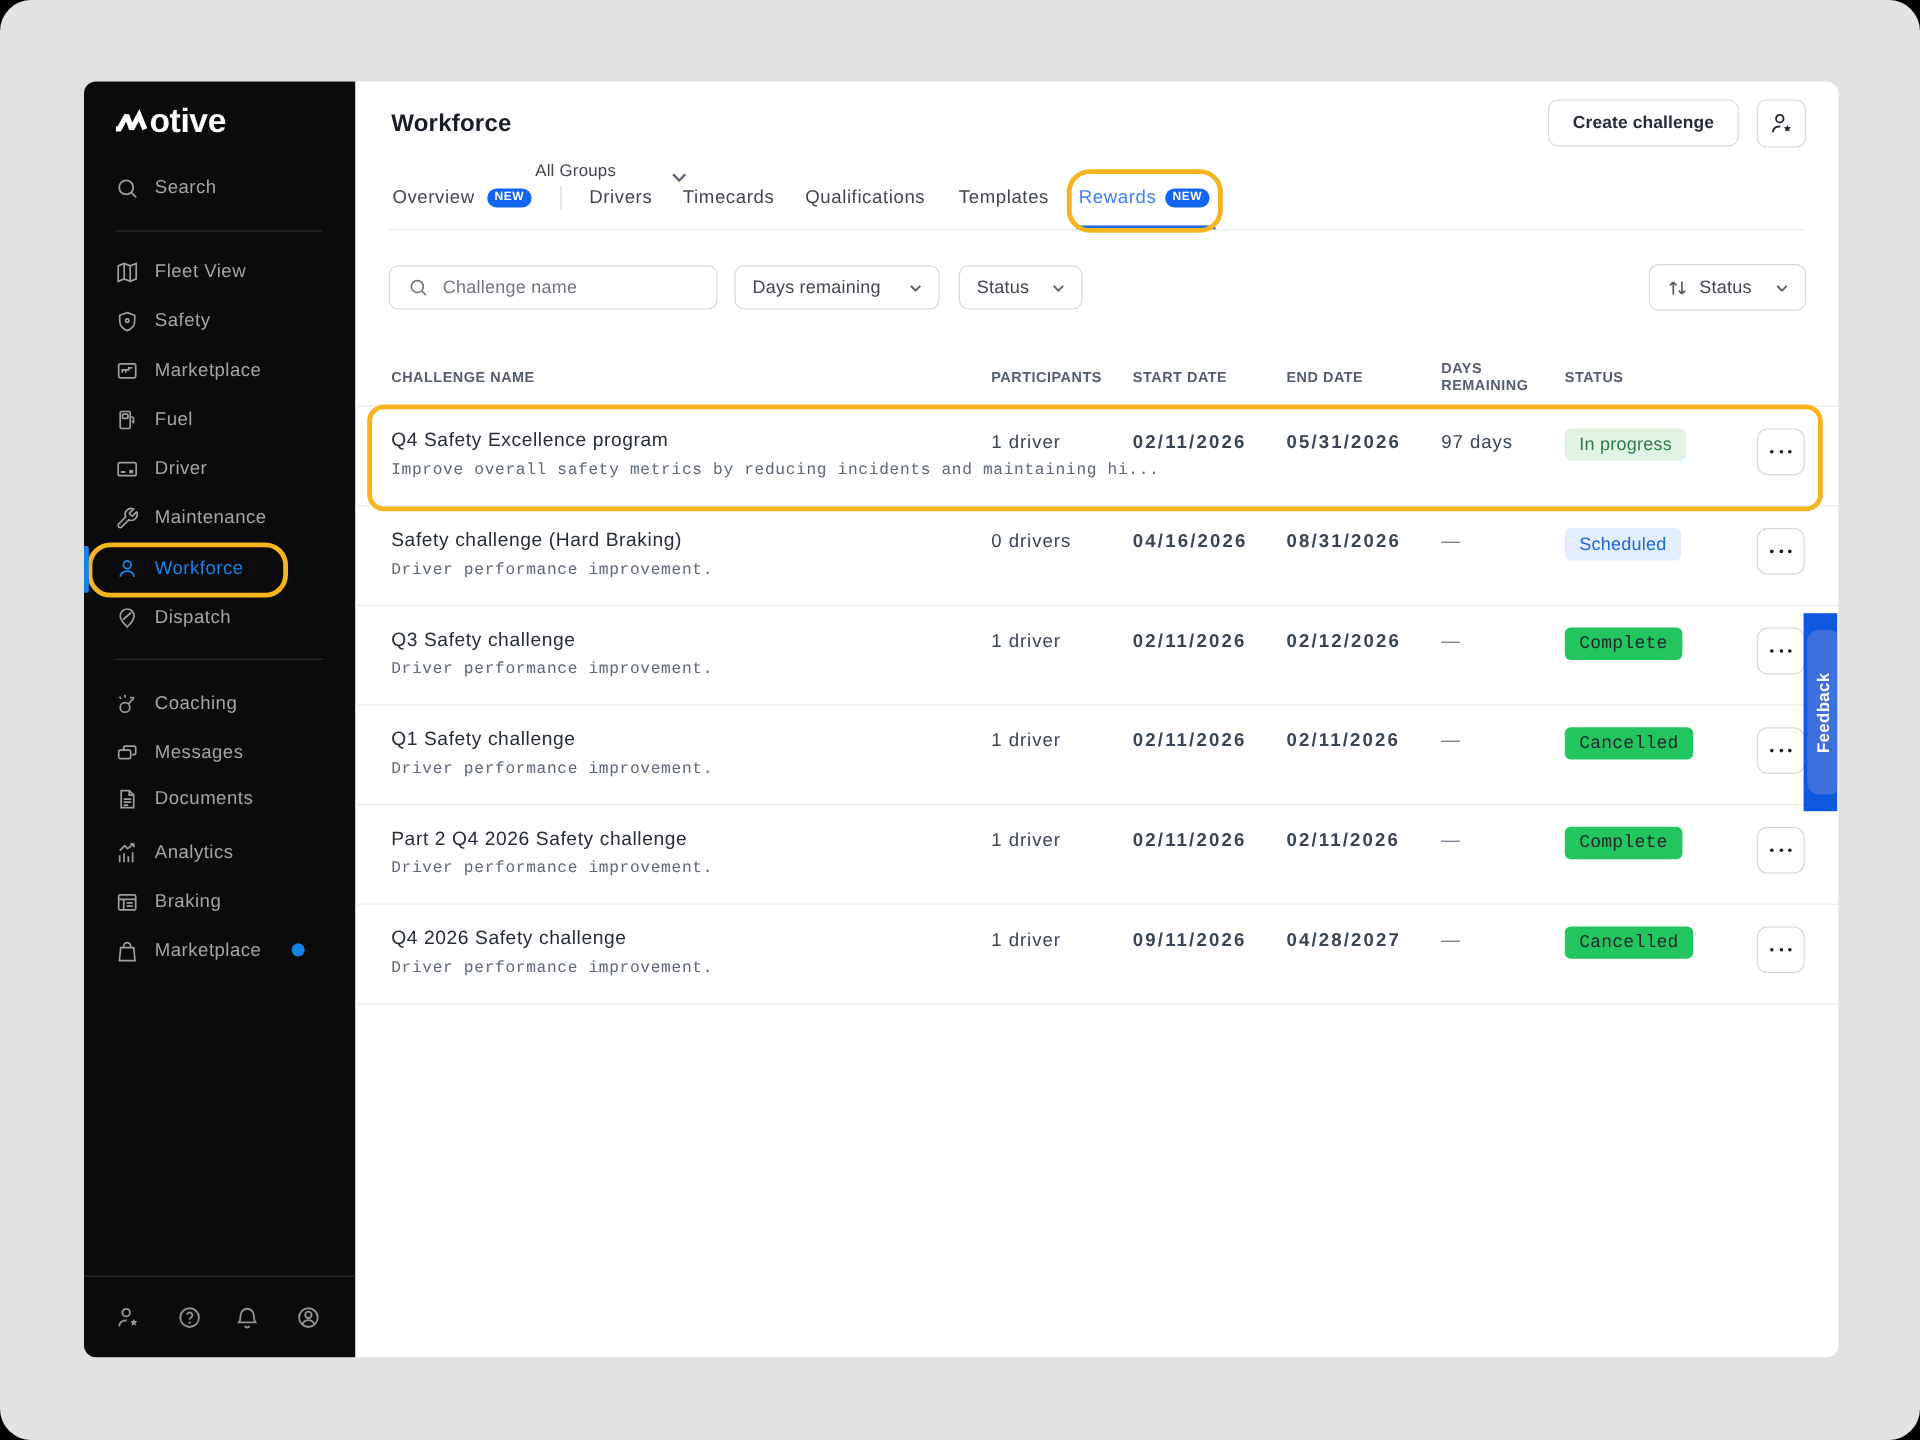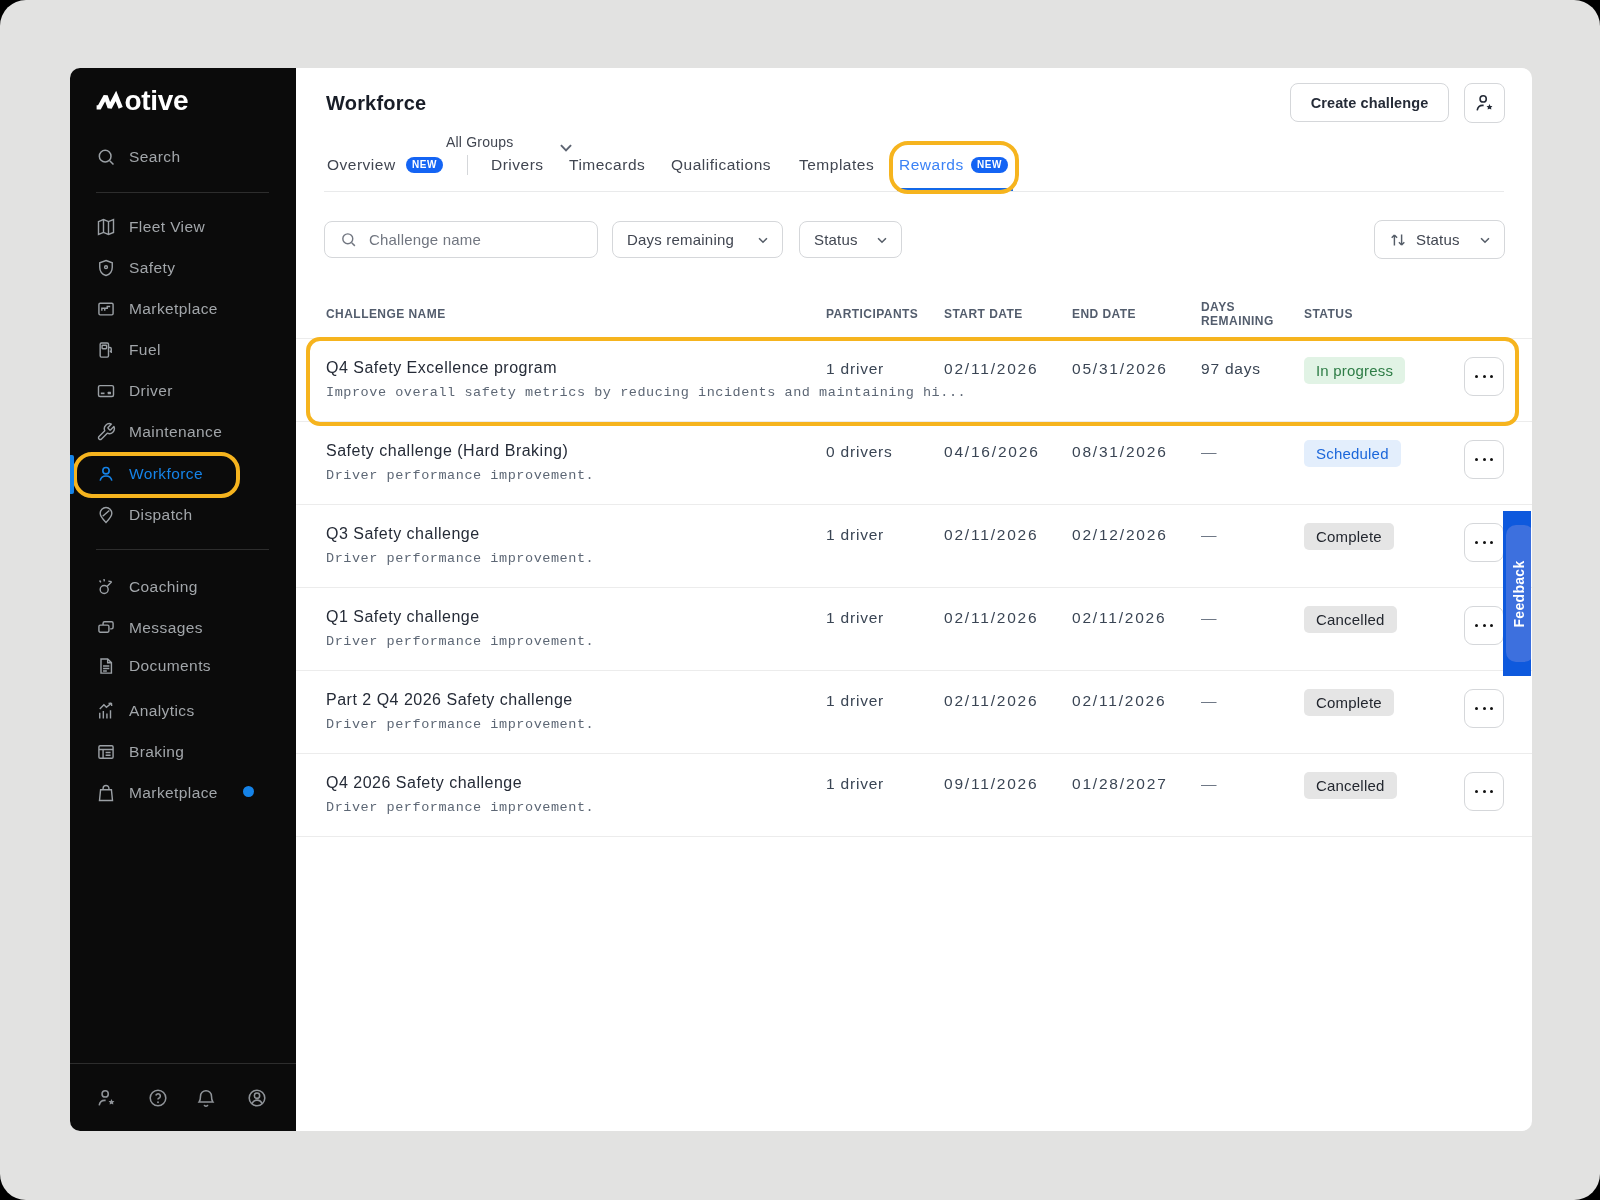--- a/index.html
+++ b/index.html
@@ -38,25 +38,25 @@
 .dd1 { left:316px; width:171px; padding-left:14px; }
 .dd2 { left:503px; width:103px; padding-left:14px; }
 .sort { left:1078px; top:152px; width:131px; height:39px; padding-left:14px; gap:9px; }
 .field .chev { margin-left:auto; margin-right:12px; }
 
 .th { position:absolute; top:239px; font-size:12px; font-weight:700; color:#535d6d; letter-spacing:.45px; }
 .rowline { position:absolute; left:0; width:1236px; height:1px; background:#ececec; }
 .rtitle { position:absolute; left:30px; font-size:16px; color:#252b37; letter-spacing:.5px; white-space:nowrap; }
 .rdesc { position:absolute; left:30px; font-size:13.5px; color:#5d6775; letter-spacing:.55px; white-space:nowrap;font-family:Liberation Mono, monospace; }
 .rval { position:absolute; font-size:15.5px; color:#3a4554; letter-spacing:.8px; white-space:nowrap; }
-.rdate { letter-spacing:1.8px; }
+.rdate { letter-spacing:1.8px;font-weight:bold; }
 .chip { position:absolute; left:1008px; height:27px; border-radius:5px; font-size:15px; line-height:27px; padding:0 12px; letter-spacing:.2px; }
 .chip.g { background:#e1f3e5; color:#2e7d46; }
 .chip.b { background:#e3eefc; color:#1b66da; }
-.chip.n { background:#e5e5e5; color:#23272f; }
+.chip.n { background:#22c55e; color:#23272f;font-family:Liberation Mono, monospace; }
 .dots { position:absolute; left:1168px; width:40px; height:39px; border:1px solid #d5d7da; border-radius:9px; display:flex; align-items:center; justify-content:center; gap:4.5px; }
 .dots i { width:3px; height:3px; border-radius:50%; background:#111; }
 
 .fb { position:absolute; left:1433px; top:443px; width:28px; height:165px; background:#0e59dd; overflow:hidden; }
 .fb .inner { position:absolute; left:3px; top:14px; width:28px; height:137px; background:#3d70de; border-radius:10px; }
 .fb .txt { position:absolute; left:-64px; top:75px; width:160px; text-align:center; transform:rotate(-90deg); color:#fff; font-size:14px; font-weight:700; letter-spacing:.3px; }
 </style>
 </head>
 <body>
 <div class="stage">
@@ -347,21 +347,21 @@
     <div class="dots" style="top:621px">
           <i></i>
           <i></i>
           <i></i>
         </div>
 
     <div class="rtitle" style="top:705.5px">Q4 2026 Safety challenge</div>
     <div class="rdesc" style="top:732px">Driver performance improvement.</div>
     <div class="rval" style="left:530px; top:707px">1 driver</div>
     <div class="rval rdate" style="left:648px; top:707px">09/11/2026</div>
-    <div class="rval rdate" style="left:776px; top:707px">01/28/2027</div>
+    <div class="rval rdate" style="left:776px; top:707px">04/28/2027</div>
     <div class="rval" style="left:905px; top:707px; color:#6f7886">—</div>
     <div class="chip n" style="top:704px">Cancelled</div>
     <div class="dots" style="top:704px">
           <i></i>
           <i></i>
           <i></i>
         </div>
   </div>
 
   <div class="fb">

